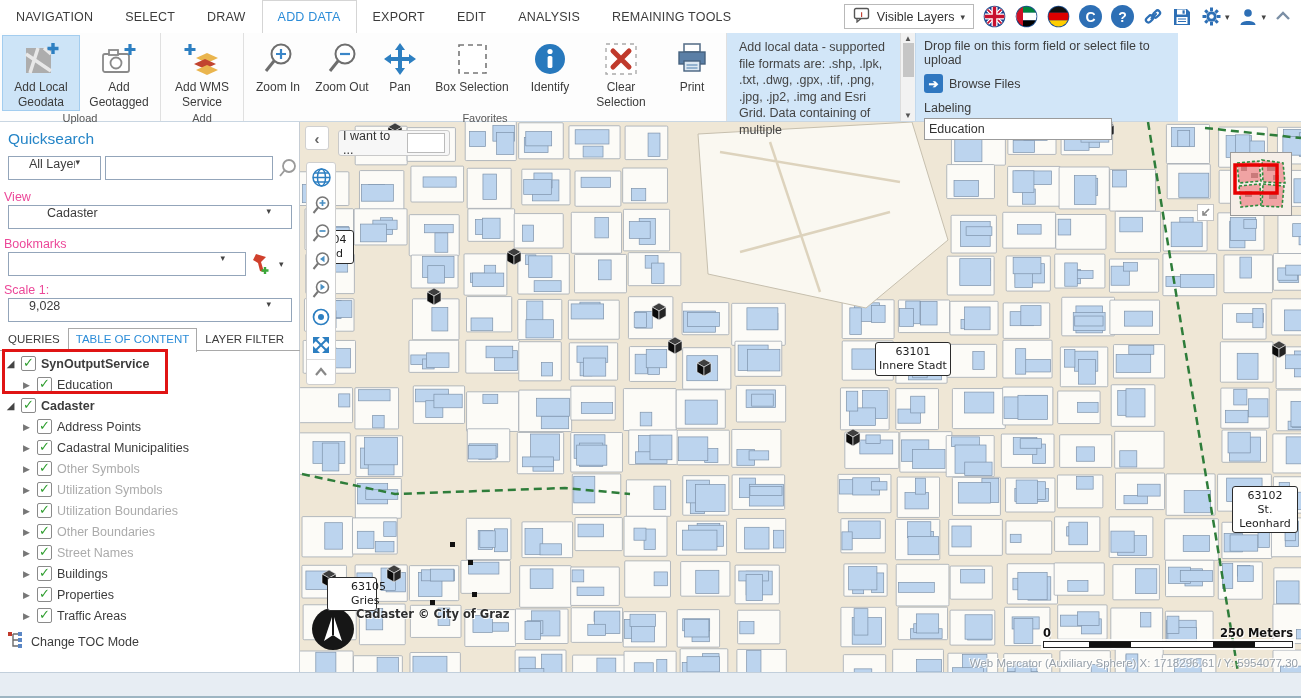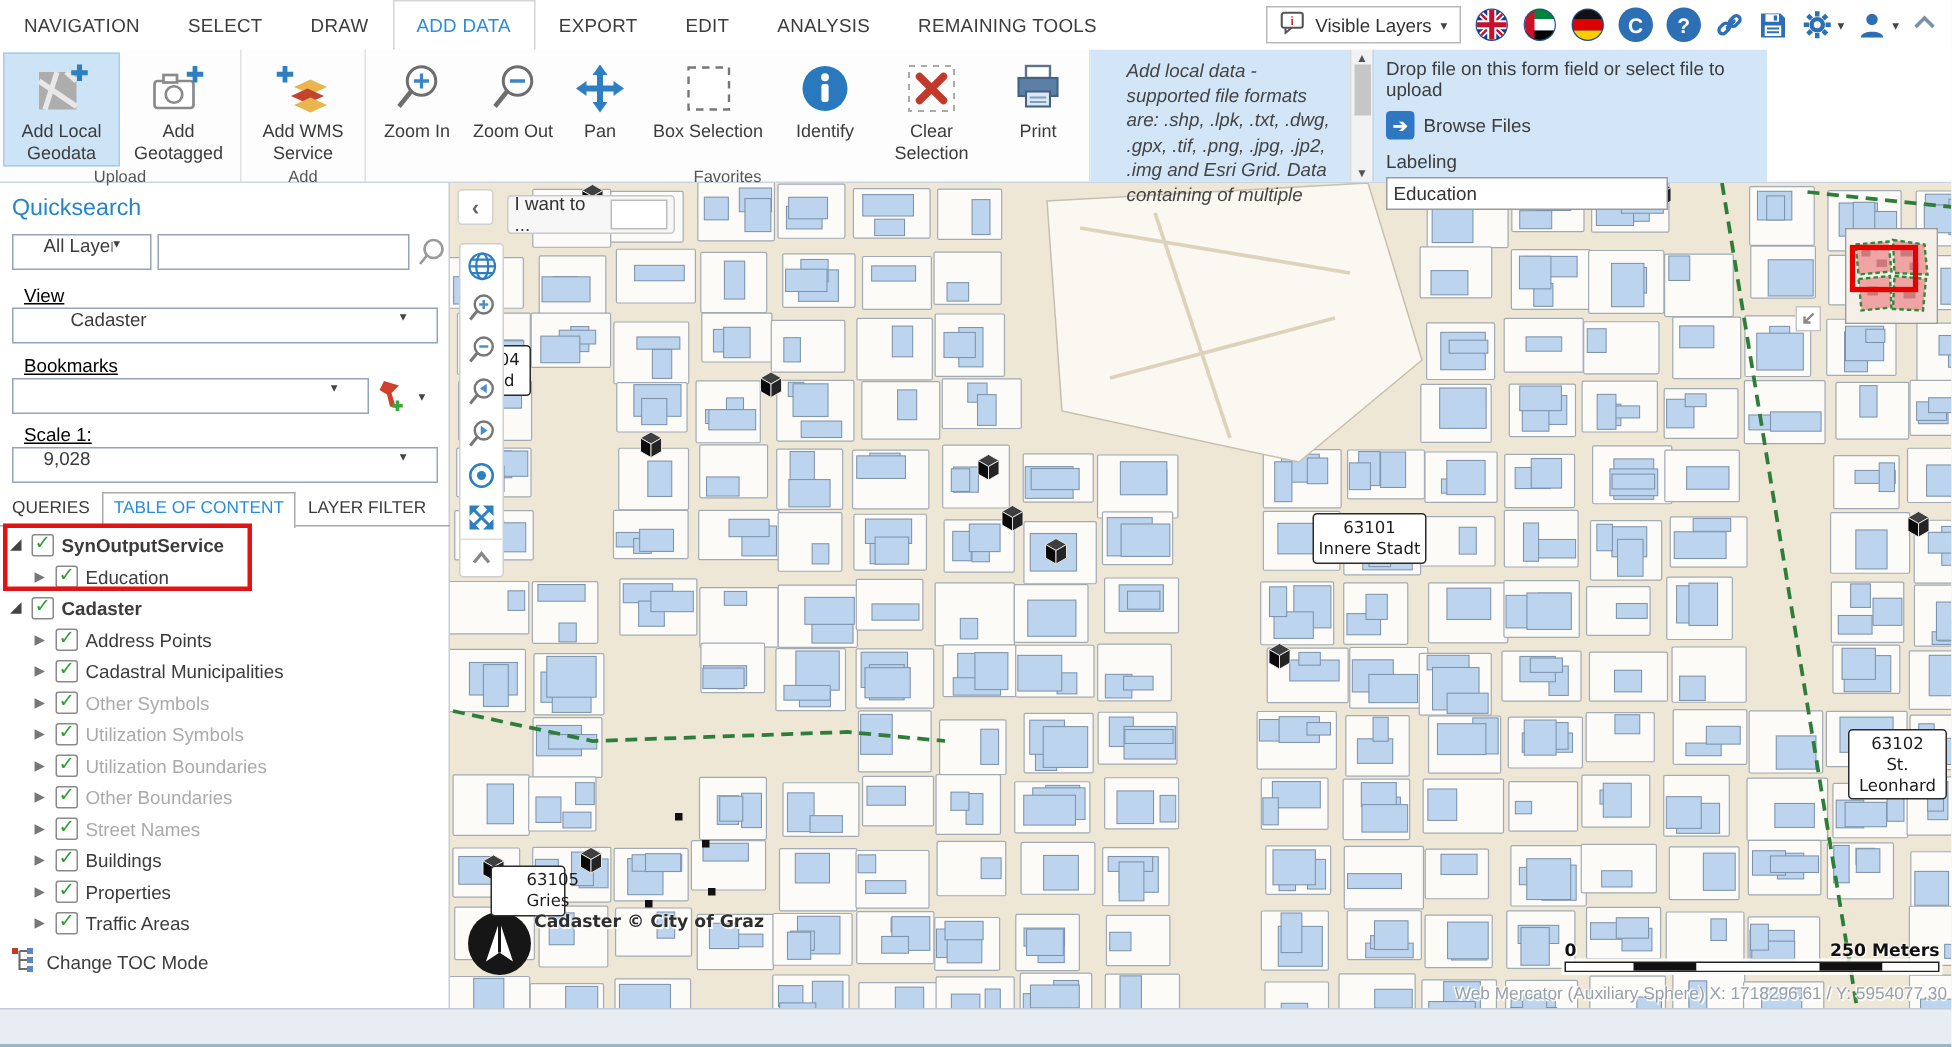--- a/index.html
+++ b/index.html
@@ -30,21 +30,21 @@
   .rg-tools { display:flex; flex:1; }
   .rg-label { text-align:center; font-size:11px; color:#555; padding:1px 0 3px; }
   .rtool { width:78px; padding-top:4px; display:flex; flex-direction:column; align-items:center;
     gap:2px; cursor:pointer; border:1px solid transparent; }
   .rtool.narrow { width:64px; }
   .rtool.selected { background:#cde4f7; border:1px solid #a3cdef; }
   .rtool .ric { height:38px; display:flex; align-items:center; justify-content:center; }
   .rtool .rlab { font-size:12px; color:#3c3c3c; text-align:center; line-height:1.25; max-width:78px; }
 
   .info-panel { width:188px; background:#d2e6f8; display:flex; font-size:12.5px; color:#444; }
-  .info-text { flex:1; padding:6px 4px 4px 24px; line-height:1.32;font-style:italic; }
+  .info-text { flex:1; padding:6px 4px 4px 12px; line-height:1.32; }
   .vscroll { width:15px; background:#f2f2f2; border-left:1px solid #dcdcdc; display:flex;
     flex-direction:column; align-items:center; justify-content:space-between; padding:1px 0; }
   .vscroll .arr { font-size:8px; color:#555; }
   .vscroll .thumb { width:11px; flex:0 0 34px; background:#c6c6c6; margin-bottom:auto; }
 
   .dropzone { width:263px; background:#d2e6f8; border-left:1px solid #c2d8ec; padding:6px 8px;
     font-size:12.5px; color:#3c3c3c; }
   .browse-row { display:flex; align-items:center; gap:6px; margin-top:7px; cursor:pointer; }
   .browse-ic { width:19px; height:19px; background:#2f77c0; border-radius:3px; color:#fff;
     display:flex; align-items:center; justify-content:center; font-size:12px; font-weight:bold; }
@@ -55,21 +55,21 @@
 
   
   .sidebar { position:absolute; left:0; top:122px; width:300px; height:550px; background:#fff;
     border-right:1px solid #c6cdd4; z-index:20; font-size:12.5px; color:#3c3c3c; }
   .qs-title { position:absolute; left:8px; top:8px; font-size:15.5px; color:#2585c7; }
   .sel { position:absolute; height:24px; border:1px solid #93a5ba; background:#fff; display:flex;
     align-items:flex-start; padding:0 20px; cursor:pointer; }
   .sel .sel-txt { flex:1; white-space:nowrap; overflow:hidden; }
   .txtinput { position:absolute; height:24px; border:1px solid #93a5ba; background:#fff; padding:0 5px;
     font-size:12.5px; font-family:"Liberation Sans",sans-serif; }
-  .flabel { position:absolute; left:16px; color:#000000;text-decoration:underline; }
+  .flabel { position:absolute; left:4px; color:#ec4899; }
 
   .tabs { position:absolute; left:0; top:206px; width:300px; height:23px; display:flex;
     border-bottom:1px solid #a9a9a9; }
   .tab { font-size:11.5px; padding:4px 7px 0; color:#3c3c3c; border:1px solid transparent;
     border-bottom:none; cursor:pointer; white-space:nowrap; }
   .tab.active { color:#2b8cd8; border-color:#a9a9a9; background:#fff; height:24px; }
 
   .tree { position:absolute; left:0; top:231px; width:300px; }
   .trow { height:21px; display:flex; align-items:center; gap:5px; padding-left:5px; cursor:pointer; }
   .trow.lvl1 { padding-left:21px; }

